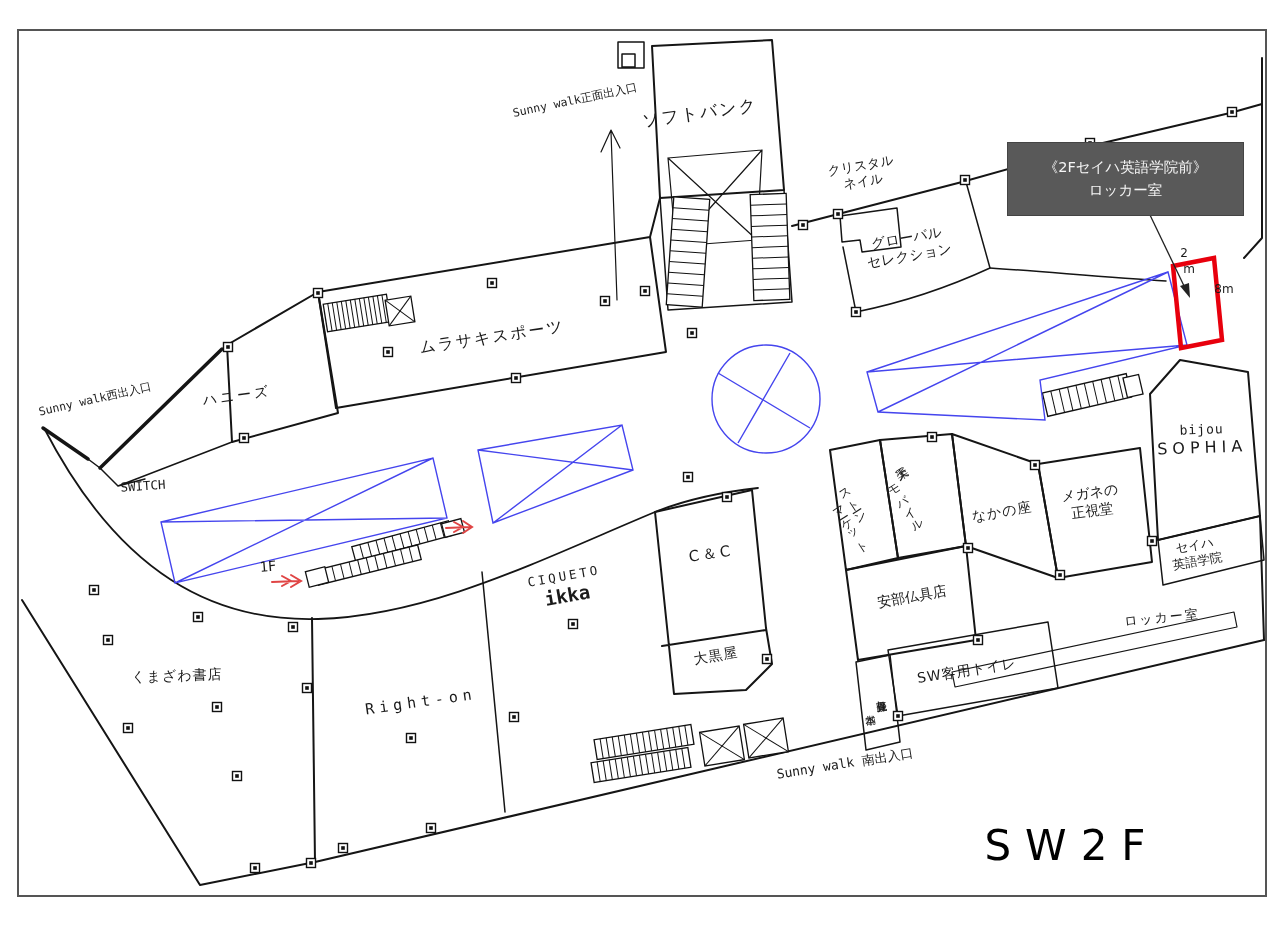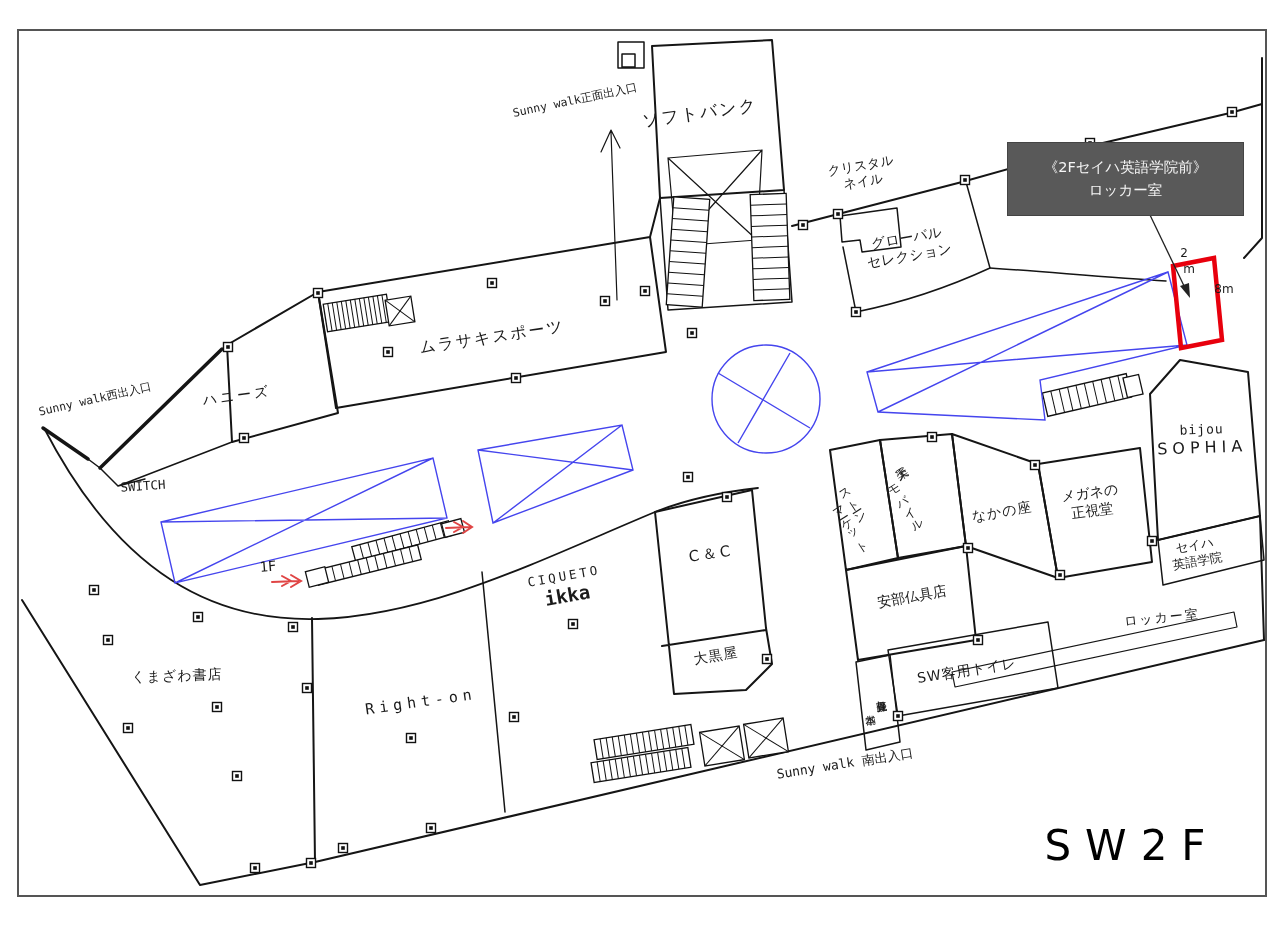--- a/index.html
+++ b/index.html
@@ -8,21 +8,21 @@
   #plan-svg{position:absolute;left:0;top:0;}
   .lbl{position:absolute;white-space:nowrap;color:#1a1a1a;line-height:1.25;
        font-family:"DejaVu Sans",sans-serif;}
   .mono{font-family:"DejaVu Sans Mono",monospace;}
   .two{text-align:center;}
   .vcols{writing-mode:vertical-rl;}
   .vcols .c2{padding-top:12px;}
   #notice-box{position:absolute;left:1008px;top:143px;width:235px;height:72px;
       display:flex;flex-direction:column;justify-content:center;align-items:center;gap:4px;
       font-size:14.5px;box-shadow:0 0 0 1px #444;}
-  #floor-title{position:absolute;left:1132px;top:845px;transform:translate(-50%,-50%);
+  #floor-title{position:absolute;left:1072px;top:845px;transform:translate(-50%,-50%);
       font-size:42px;letter-spacing:14px;color:#000;}
 </style>
 </head>
 <body>
 
 <div id="stage">
 
   <svg id="plan-svg" width="1284" height="946" viewBox="0 0 1284 946">
 
     <rect x="18" y="30" width="1248" height="866" fill="none" stroke="#555" stroke-width="2"></rect>

